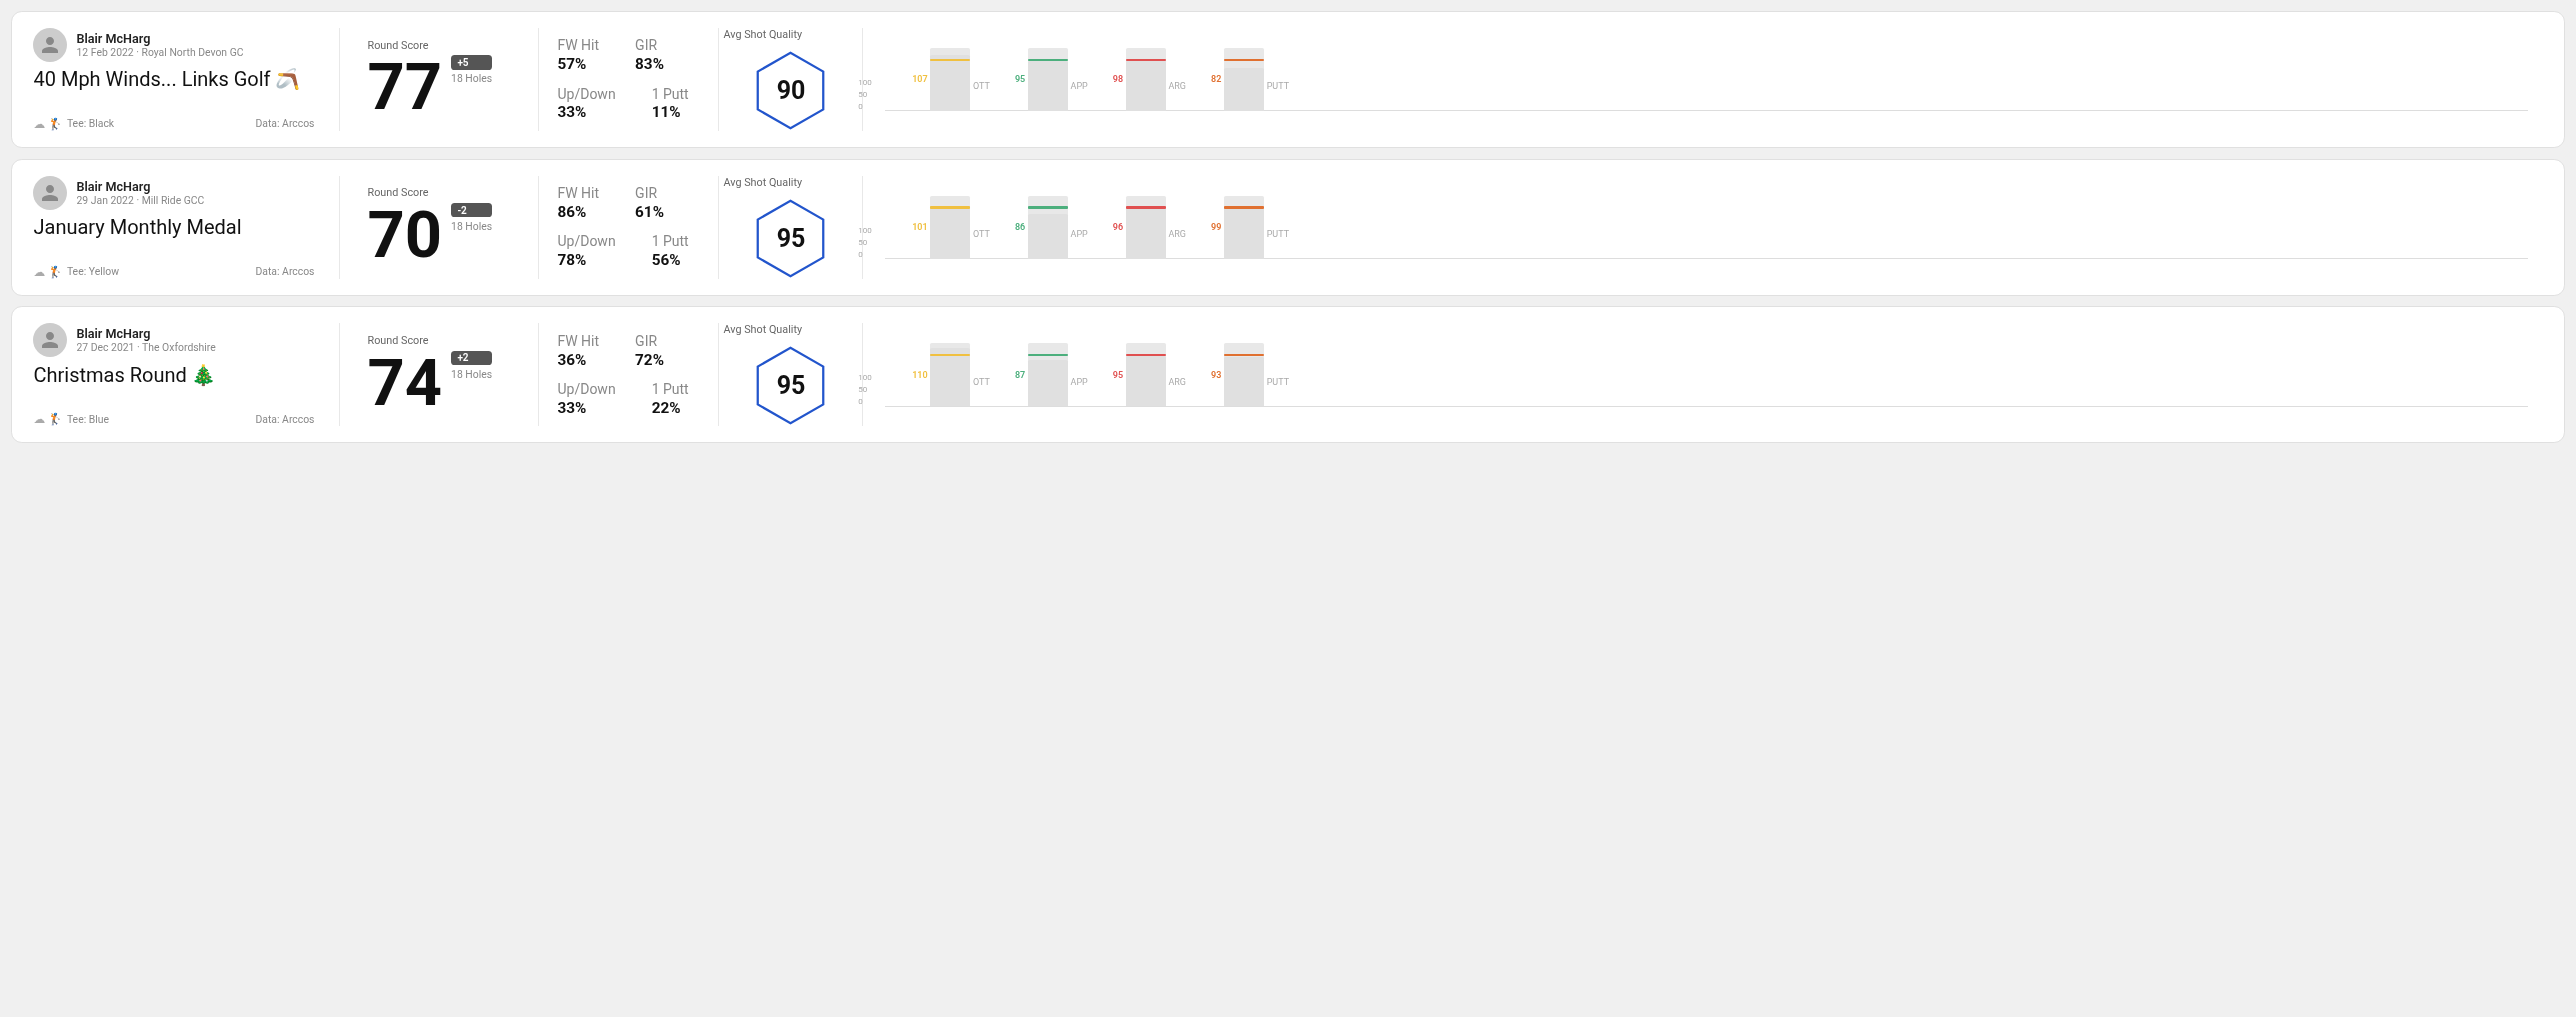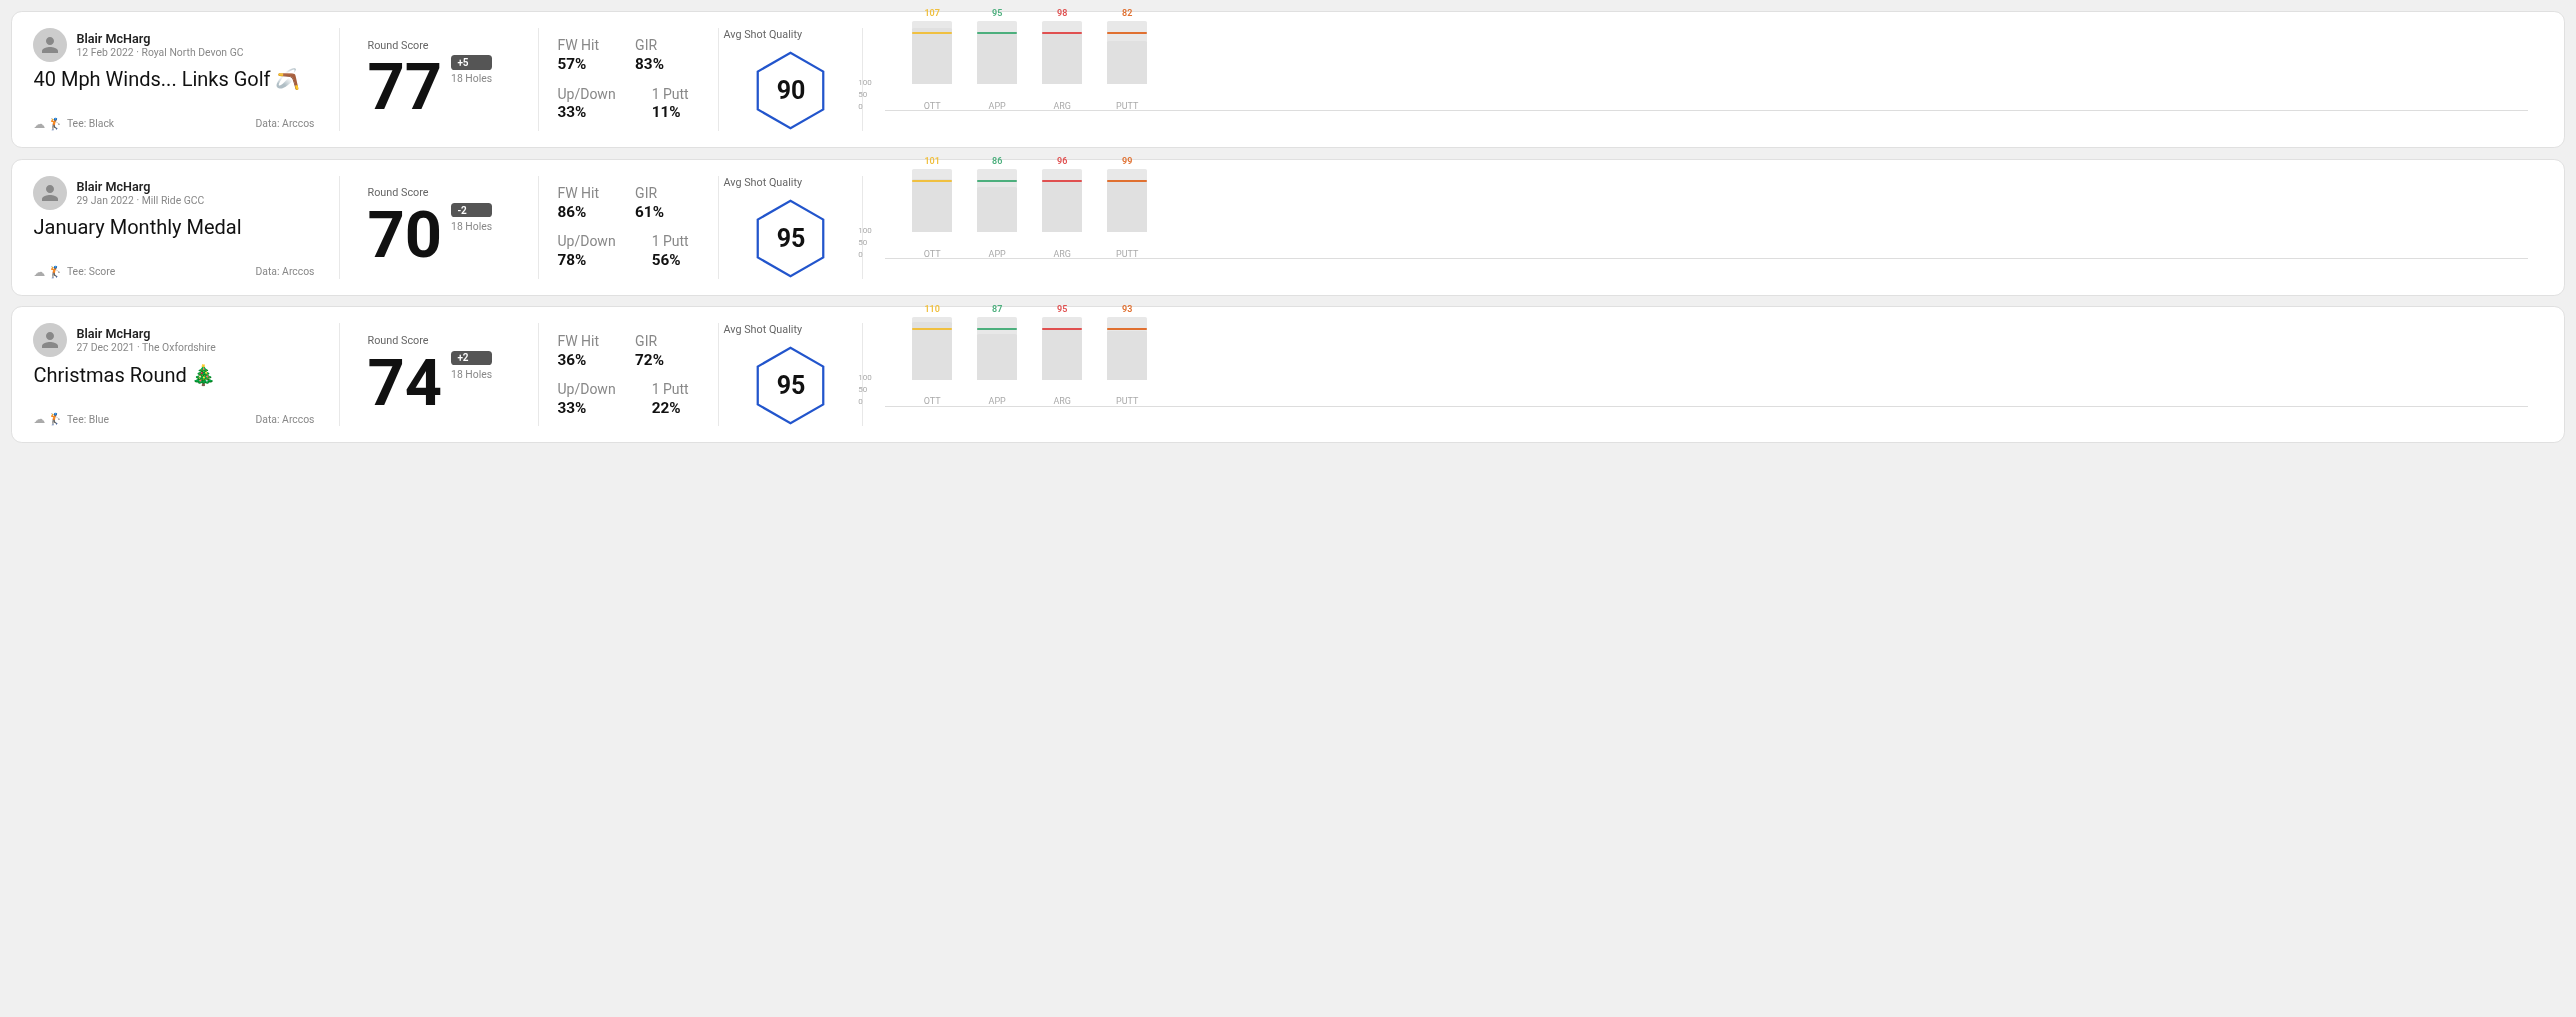--- a/index.html
+++ b/index.html
@@ -213,21 +213,20 @@
       bottom: 18px;
       display: flex;
       flex-direction: column;
       justify-content: space-between;
       font-size: 8px;
       color: #aaa;
       margin-top: 48px;
     }
     .bar-group {
       display: flex;
-      flex-direction: column;
       align-items: center;
       gap: 2.7px;
       position: relative;
     }
     .bar-value {
       font-size: 9px;
       font-weight: 600;
       color: #333;
     }
     .bar-wrapper {
@@ -390,21 +389,21 @@
             <div class="name">Blair McHarg</div>
             <div class="date-course">29 Jan 2022 · Mill Ride GCC</div>
           </div>
         </div>
         <div class="round-title">January Monthly Medal</div>
       </div>
       <div class="footer-row">
         <div class="tee-info">
           <span class="tee-icon">☁</span>
           <span class="tee-icon">🏌</span>
-          <span>Tee: Score</span>
+          <span>Tee: Yellow</span>
         </div>
         <span>Data: Arccos</span>
       </div>
     </div>
 
     <div class="middle-section">
       <div class="round-score-label">Round Score</div>
       <div class="score-row">
         <span class="score-big">70</span>
         <div class="score-badge-holes">

